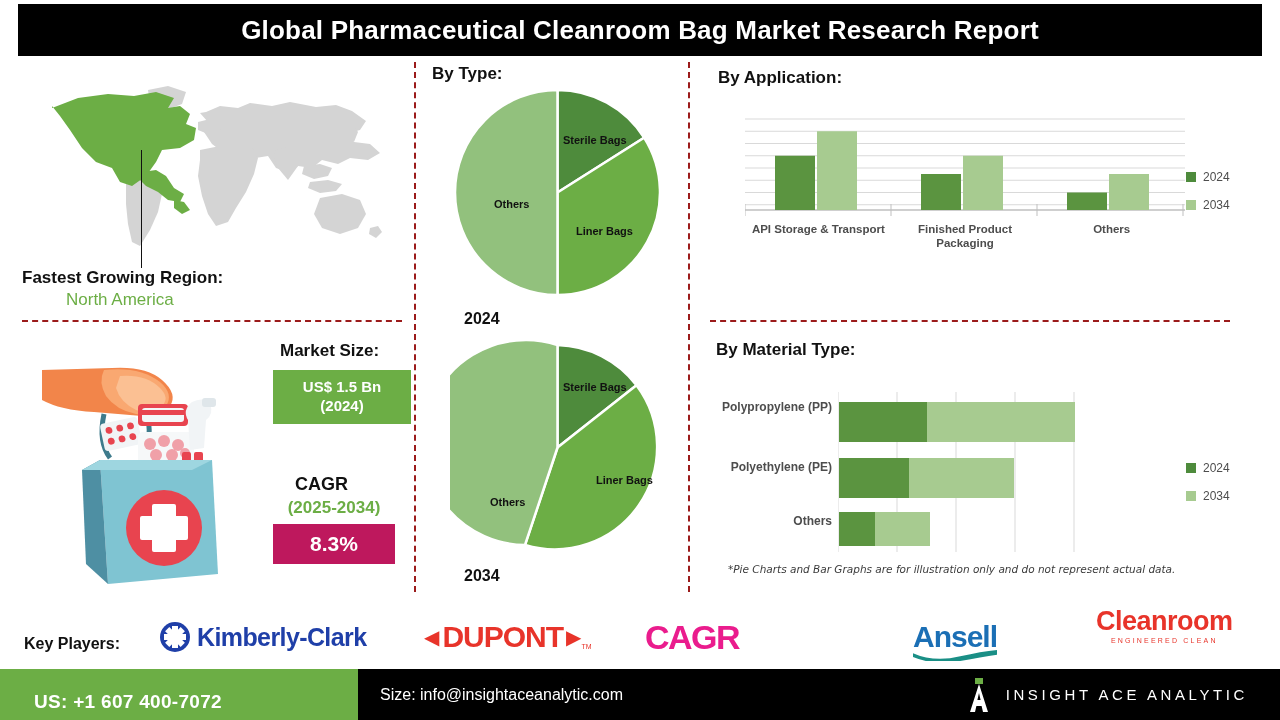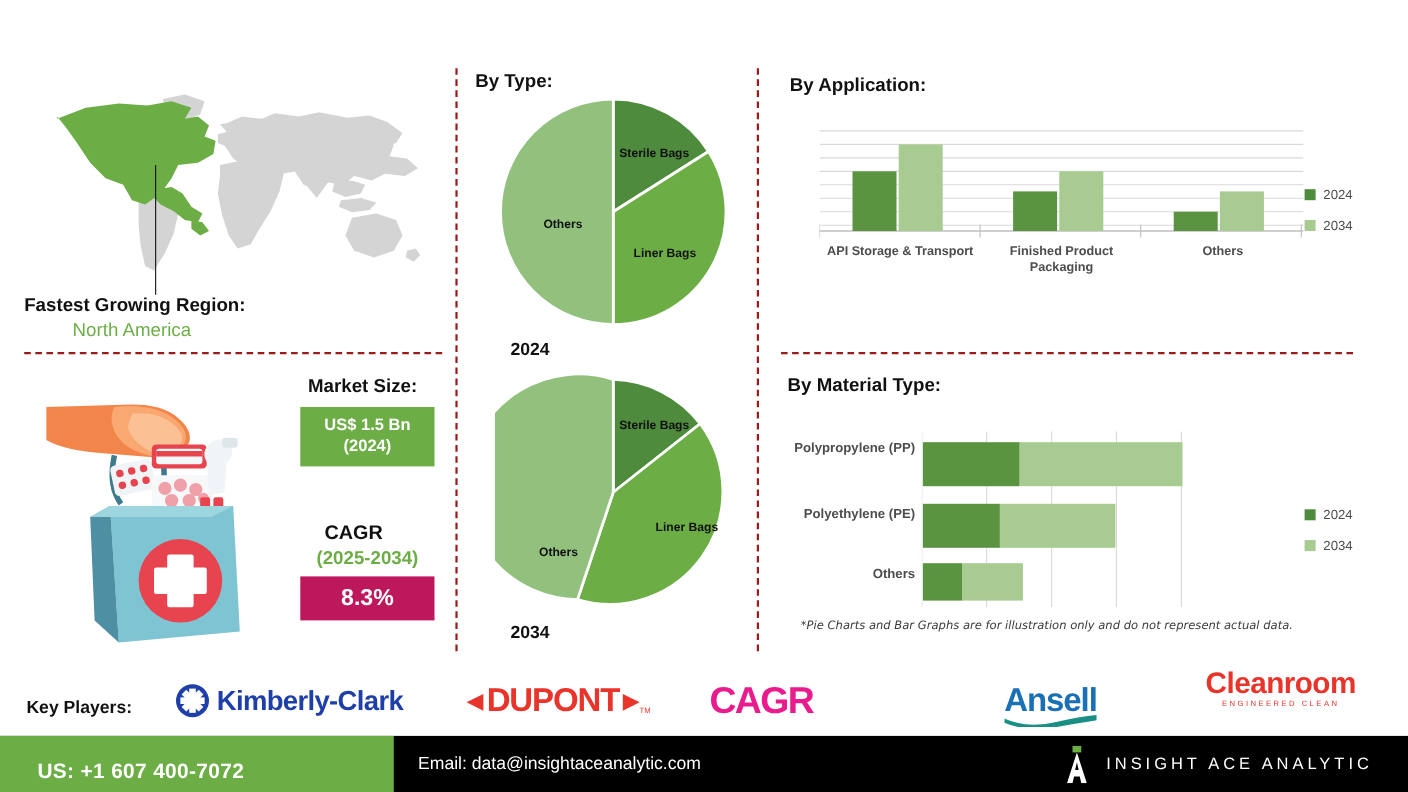--- a/index.html
+++ b/index.html
@@ -21,21 +21,21 @@
   .pointer-line{position:absolute;left:141px;top:150px;width:0;height:118px;border-left:1.6px solid #111;}
   .fgr-title{position:absolute;left:22px;top:268px;font-size:17px;font-weight:bold;color:#111;}
   .fgr-value{position:absolute;left:66px;top:290px;font-size:17px;color:#6cae45;}
 
   
   .bag-wrap{position:absolute;left:42px;top:352px;width:200px;height:235px;}
   .bag-wrap svg{width:100%;height:100%;}
 
   
   .ms-title{position:absolute;left:280px;top:341px;font-size:17px;font-weight:bold;color:#111;}
-  .ms-box{position:absolute;left:273px;top:370px;width:122px;height:54px;background:#6cae45;color:#fff;
+  .ms-box{position:absolute;left:273px;top:370px;width:138px;height:54px;background:#6cae45;color:#fff;
           display:flex;flex-direction:column;align-items:center;justify-content:center;
           font-size:15px;font-weight:bold;line-height:1.25;}
   .cagr-title{position:absolute;left:295px;top:474px;font-size:18px;font-weight:bold;color:#111;}
   .cagr-years{position:absolute;left:270px;top:498px;width:128px;text-align:center;font-size:17px;color:#6cae45;font-weight:bold;}
   .cagr-box{position:absolute;left:273px;top:524px;width:122px;height:40px;background:#be185d;color:#fff;
             display:flex;align-items:center;justify-content:center;font-size:21px;font-weight:bold;}
 
   
   .sec-title{position:absolute;font-size:17px;font-weight:bold;color:#111;}
   .pie-wrap{position:absolute;width:215px;height:215px;}
@@ -87,20 +87,23 @@
                 color:#fff;font-size:16px;}
   .footer-brand{position:absolute;right:32px;top:0;height:51px;display:flex;align-items:center;}
   .brand-a{position:relative;width:26px;height:34px;margin-right:14px;}
   .brand-name{color:#fff;font-size:15px;letter-spacing:3.6px;}
 </style>
 </head>
 <body>
 
 <div id="page">
 
+  <div class="header">
+    <h1>Global Pharmaceutical Cleanroom Bag Market Research Report</h1>
+  </div>
 
   <div class="vdash" style="left:414px;top:62px;height:530px;"></div>
   <div class="vdash" style="left:688px;top:62px;height:530px;"></div>
   <div class="hdash" style="left:22px;top:320px;width:380px;"></div>
   <div class="hdash" style="left:710px;top:320px;width:520px;"></div>
 
   <div class="map-wrap">
     <svg viewBox="0 0 370 180" xmlns="http://www.w3.org/2000/svg">
       <g fill="#d4d4d4">
 
@@ -340,21 +343,21 @@
 
   <div class="logo" style="left:1096px;top:606px;flex-direction:column;align-items:center;">
     <span class="berk">Cleanroom</span>
     <span class="berk-sub">ENGINEERED CLEAN</span>
   </div>
 
   <div class="footer">
     <div class="footer-green">
       <span class="footer-phone">US: +1 607 400-7072</span>
     </div>
-    <div class="footer-email">Email: data@insightaceanalytic.com</div>
+    <div class="footer-email">Size: info@insightaceanalytic.com</div>
     <div class="footer-brand">
       <span class="brand-a">
         <svg viewBox="0 0 26 34" xmlns="http://www.w3.org/2000/svg">
           <rect x="9" y="0" width="8" height="6" fill="#6cae45"></rect>
           <path d="M13 6 L22 34 L17 34 L15.6 28 L10.4 28 L9 34 L4 34 Z M11.4 22 L14.6 22 L13 15 Z" fill="#ffffff"></path>
         </svg>
       </span>
       <span class="brand-name">INSIGHT ACE ANALYTIC</span>
     </div>
   </div>

